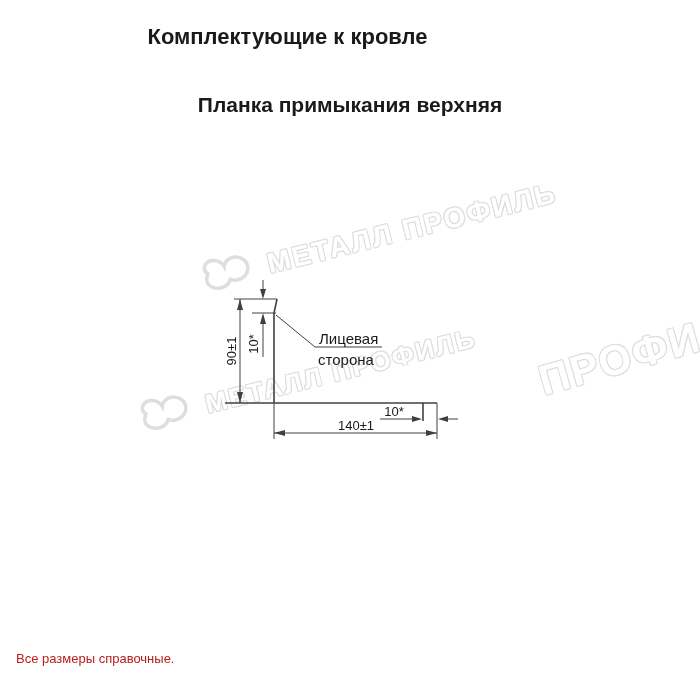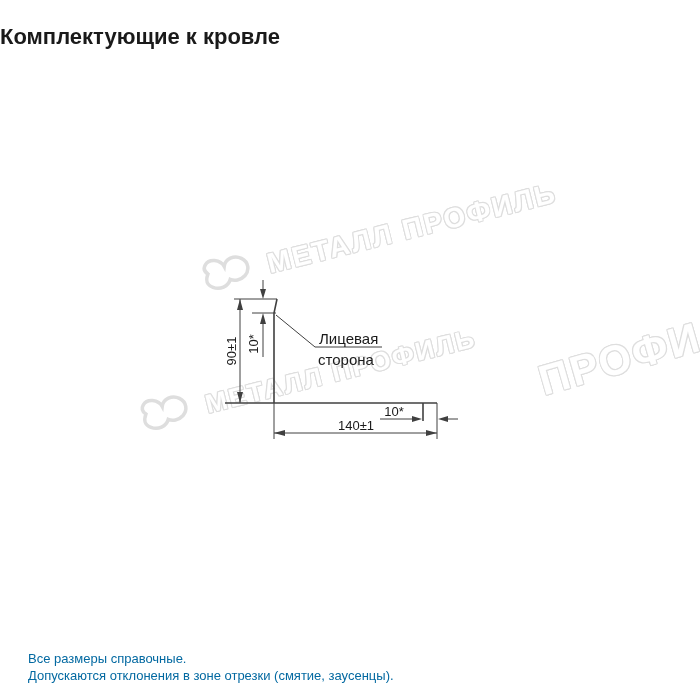--- a/index.html
+++ b/index.html
@@ -1,27 +1,27 @@
 <!DOCTYPE html>
 <html><head>
 <meta charset="utf-8">
 <style>
   html,body{margin:0;padding:0;background:#ffffff;}
   body{font-family:"Liberation Sans","DejaVu Sans",sans-serif;}
   #stage{position:relative;width:700px;height:700px;background:#ffffff;overflow:hidden;}
 
   
-  .page-title{position:absolute;top:24px;left:0;width:575px;text-align:left;
+  .page-title{position:absolute;top:24px;left:0;width:575px;text-align:center;
     font-size:22px;font-weight:bold;color:#1a1a1a;z-index:3;}
   .product-block{position:absolute;top:93px;left:0;width:700px;text-align:center;
     font-size:21px;font-weight:bold;color:#1a1a1a;line-height:23px;z-index:3;}
 
   
-  .footer-notes{position:absolute;left:28px;top:650px;font-size:13px;line-height:17px;
-    color:#0369a1;z-index:3;}
+  .footer-notes{position:absolute;left:16px;top:650px;font-size:13px;line-height:17px;
+    color:#b91c1c;z-index:3;}
 
   
   .wm{position:absolute;display:flex;align-items:center;gap:10px;z-index:1;
     transform-origin:left center;pointer-events:none;}
   .wm-text{font-weight:bold;letter-spacing:2px;color:#ffffff;white-space:nowrap;
     text-shadow:-1px -1px 0 #dedede,1px -1px 0 #dedede,-1px 1px 0 #dedede,1px 1px 0 #dedede,
      0 -1px 0 #dedede,0 1px 0 #dedede,-1px 0 0 #dedede,1px 0 0 #dedede;}
   #wm1{left:198px;top:258px;transform:rotate(-14deg);}
   #wm1 .wm-text{font-size:28px;}
   #wm2{left:136px;top:398px;transform:rotate(-14deg);}
@@ -38,20 +38,21 @@
   .dimtext{font-family:"Liberation Sans","DejaVu Sans",sans-serif;font-size:13px;fill:#1a1a1a;}
   .labeltext{font-family:"Liberation Sans","DejaVu Sans",sans-serif;font-size:15px;fill:#1a1a1a;}
 </style>
 </head>
 <body>
 
 <div id="stage">
 
   <div class="page-title">Комплектующие к кровле</div>
   <div class="product-block">
+    <div>Планка примыкания верхняя</div>
   </div>
 
   <div class="wm" id="wm1">
     <svg class="wm-logo" width="62" height="48" viewBox="0 0 70 54">
       <path d="M13,21 C6,13 15,5 24,8 C29,10 32,13 33,17 C36,9 47,7 54,13 C61,19 60,28 53,33
                C47,37 40,36 36,33 C32,40 22,42 15,37 C8,32 9,27 13,21 Z" fill="#ffffff" stroke="#dedede" stroke-width="4"></path>
     </svg>
     <span class="wm-text">МЕТАЛЛ ПРОФИЛЬ</span>
   </div>
   <div class="wm" id="wm2">
@@ -109,16 +110,15 @@
       <line class="dline" x1="274" y1="403" x2="274" y2="439"></line>
       <line class="dline" x1="274" y1="433" x2="437" y2="433"></line>
       <polygon class="arr" points="274,433 285,430 285,436"></polygon>
       <polygon class="arr" points="437,433 426,430 426,436"></polygon>
       <text class="dimtext" x="356" y="430" text-anchor="middle">140±1</text>
     </g>
   </svg>
 
   <div class="footer-notes">
     <div>Все размеры справочные.</div>
-    <div>Допускаются отклонения в зоне отрезки (смятие, заусенцы).</div>
   </div>
 
 </div>
 
 </body></html>

